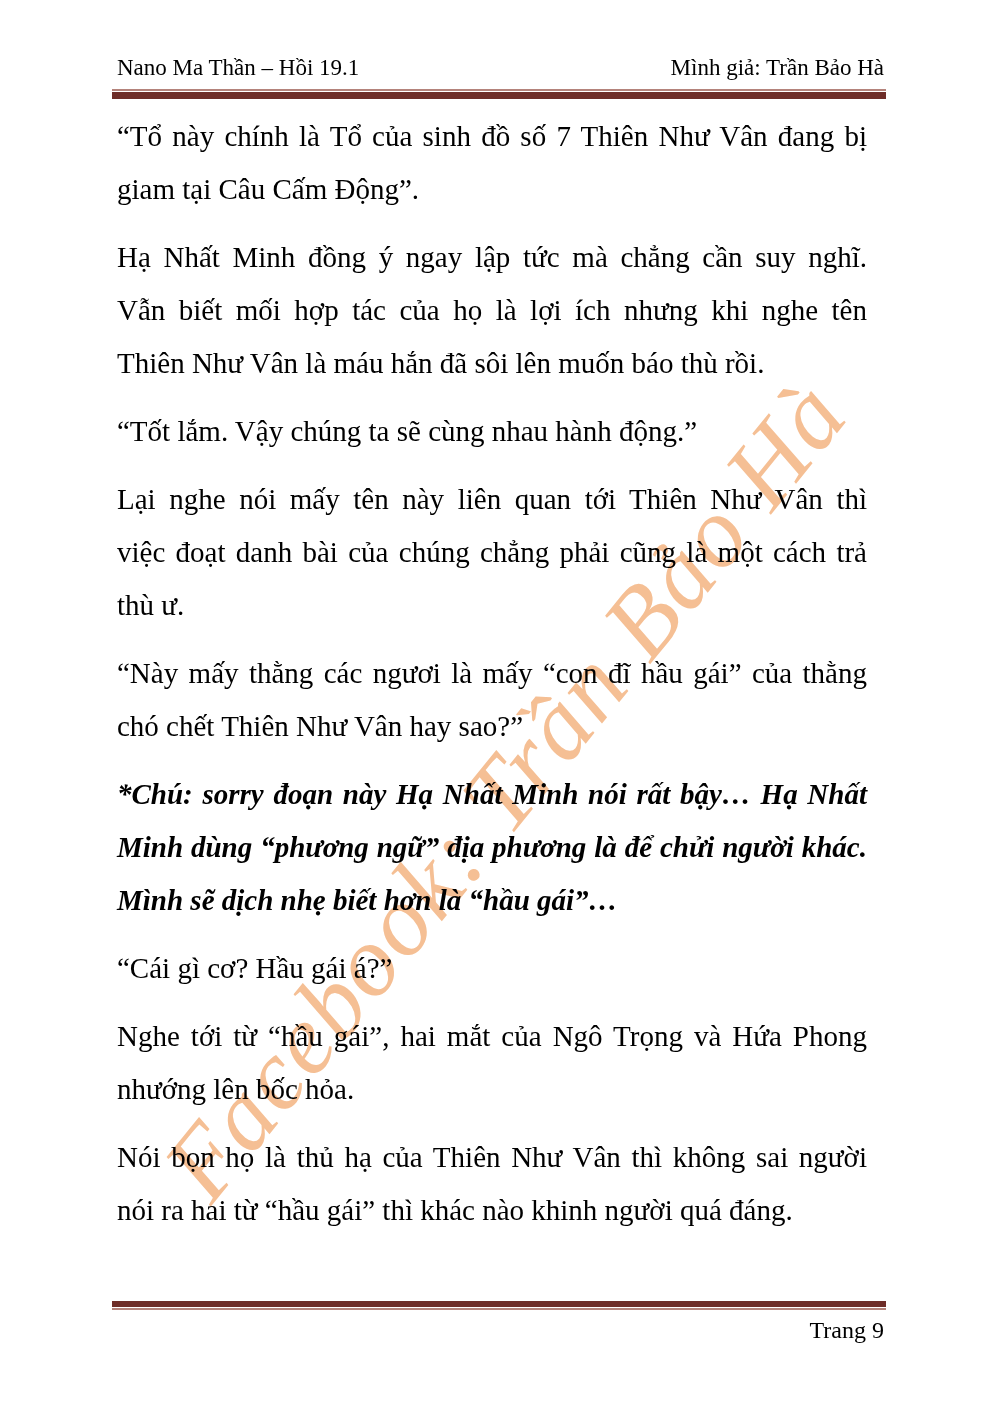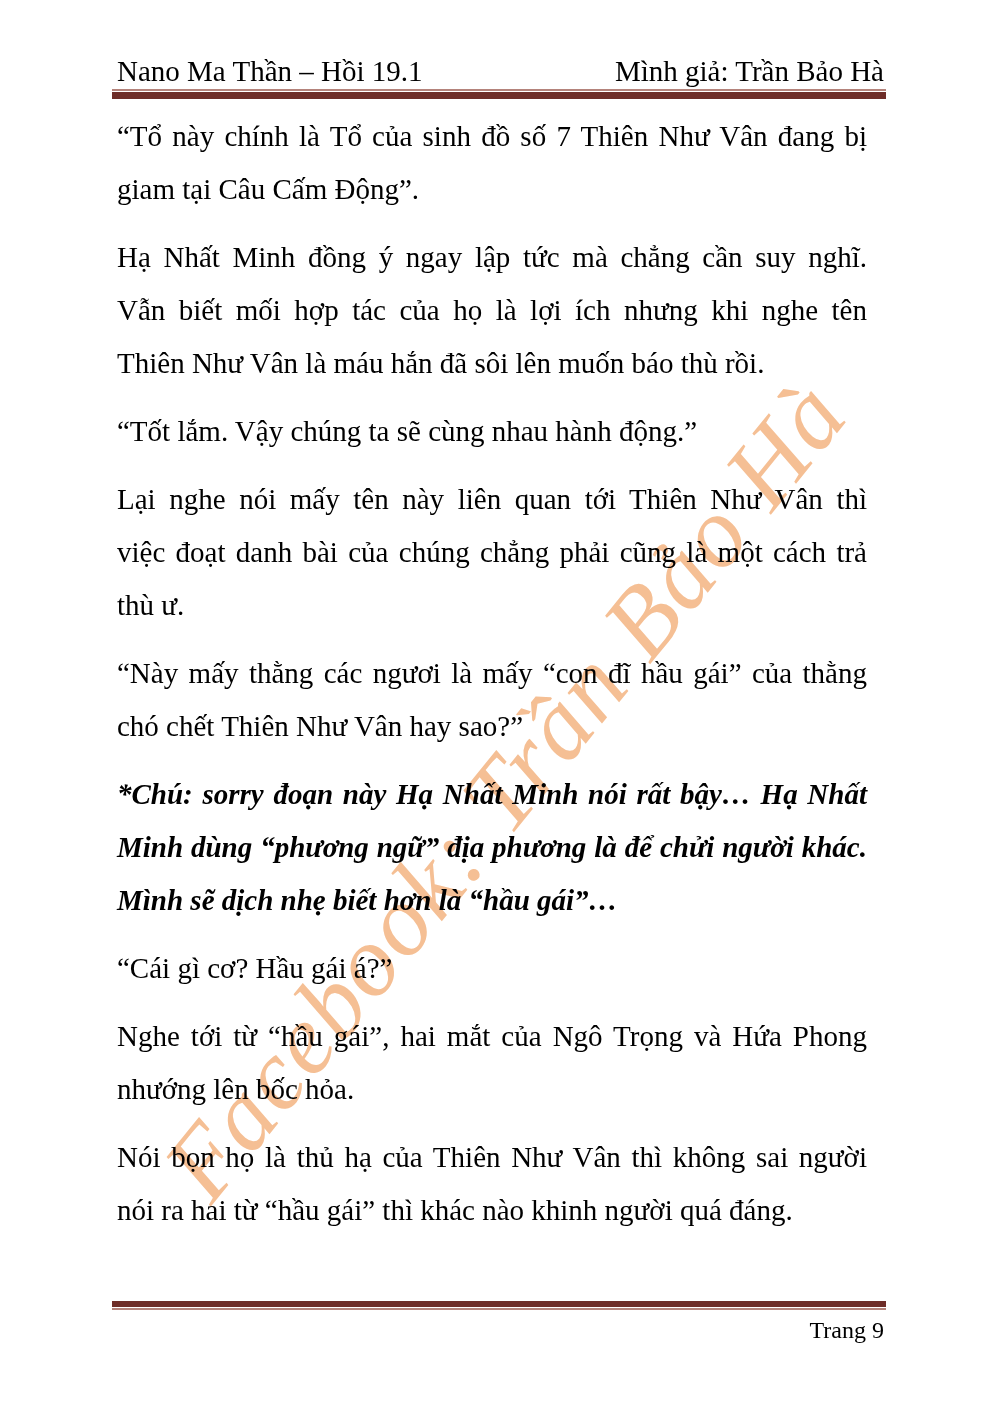--- a/index.html
+++ b/index.html
@@ -4,21 +4,21 @@
 <style>
   html,body { margin:0; padding:0; background:#e8e8e8; }
   .page {
     position:relative; width:1000px; height:1414px; margin:0 auto;
     background:#ffffff; overflow:hidden;
     font-family:"Liberation Serif","DejaVu Serif",serif; color:#000;
   }
   .header {
     position:absolute; left:117px; right:116px; top:54px; z-index:2;
     display:flex; justify-content:space-between; align-items:flex-end;
-    font-size:29px; line-height:1.2;gap:8px;
+    font-size:23px; line-height:1.2;gap:8px;
   }
   .rule { position:absolute; left:112px; right:114px; z-index:2; }
   .rule-thin  { height:2px; background:var(--rule-light); }
   .rule-thick { height:7px; background:var(--rule-dark); }
   .header-rule { top:89px; }
   .header-rule .rule-thick { margin-top:1px; height:7px; }
   .footer-rule { top:1301px; }
   .footer-rule .rule-thick { height:6px; }
   .footer-rule .rule-thin { margin-top:1px; }
   .footer {

